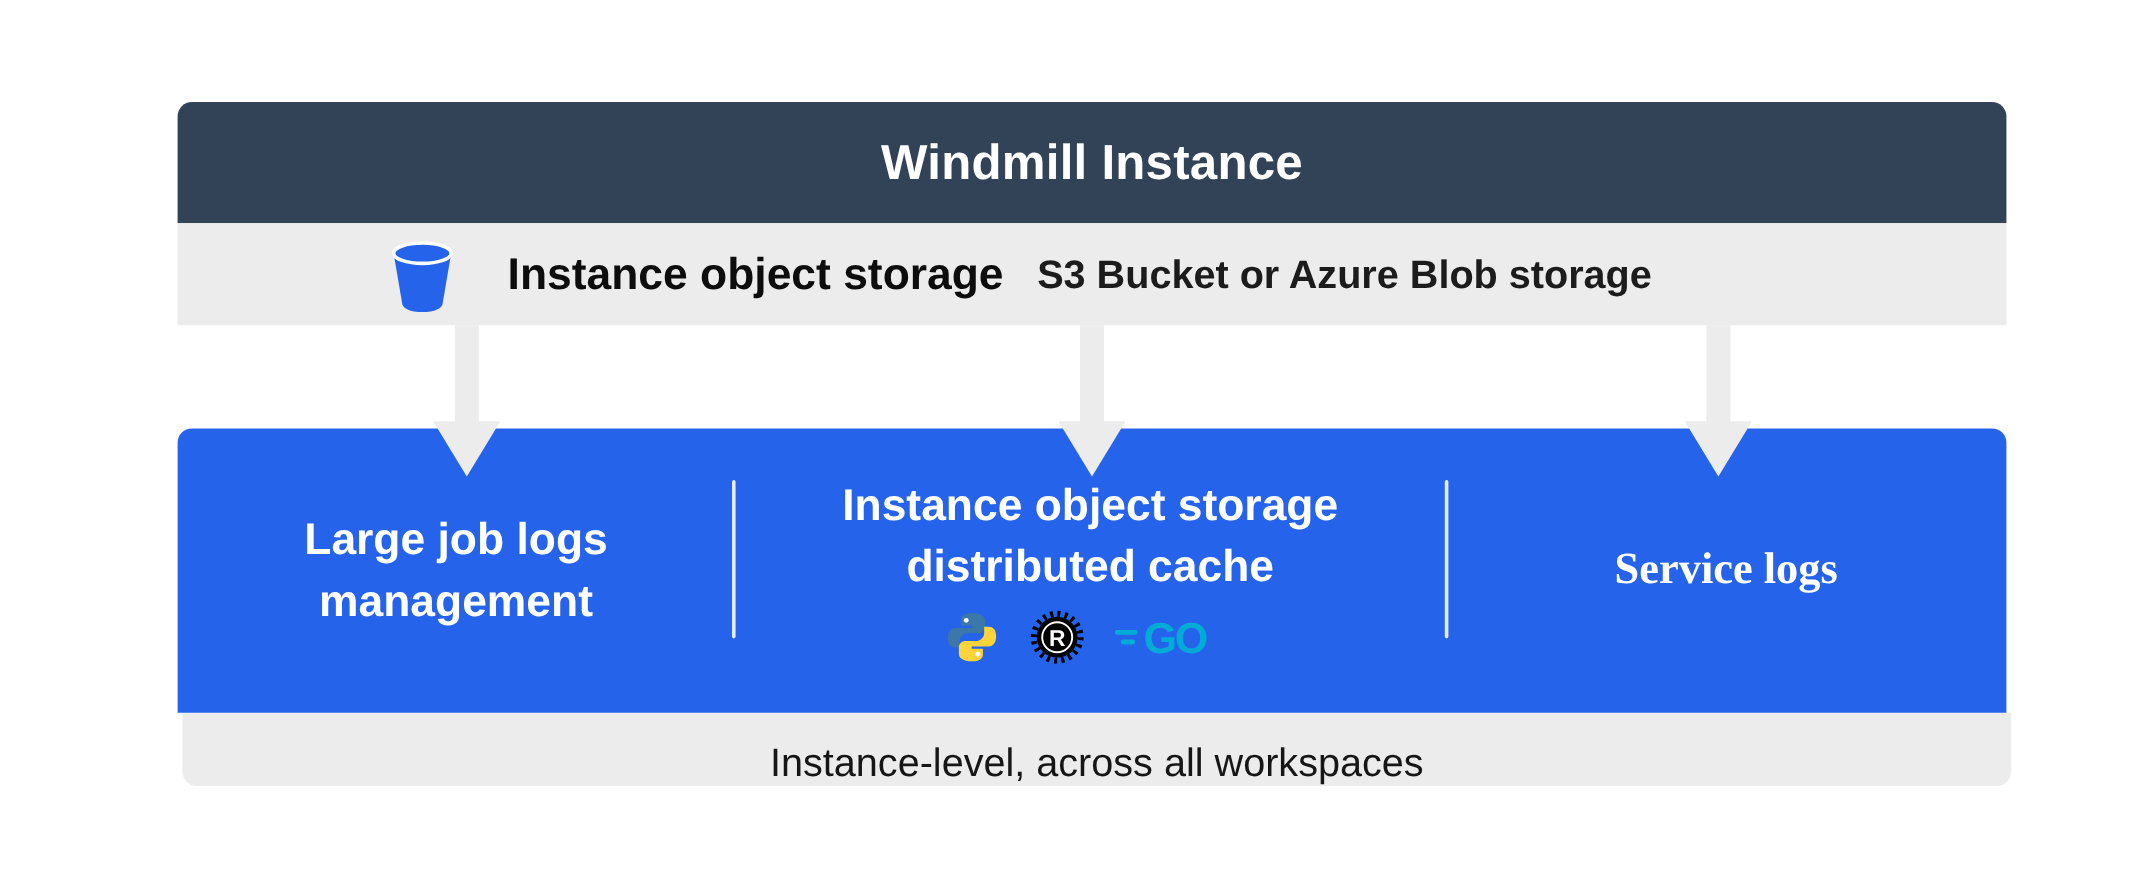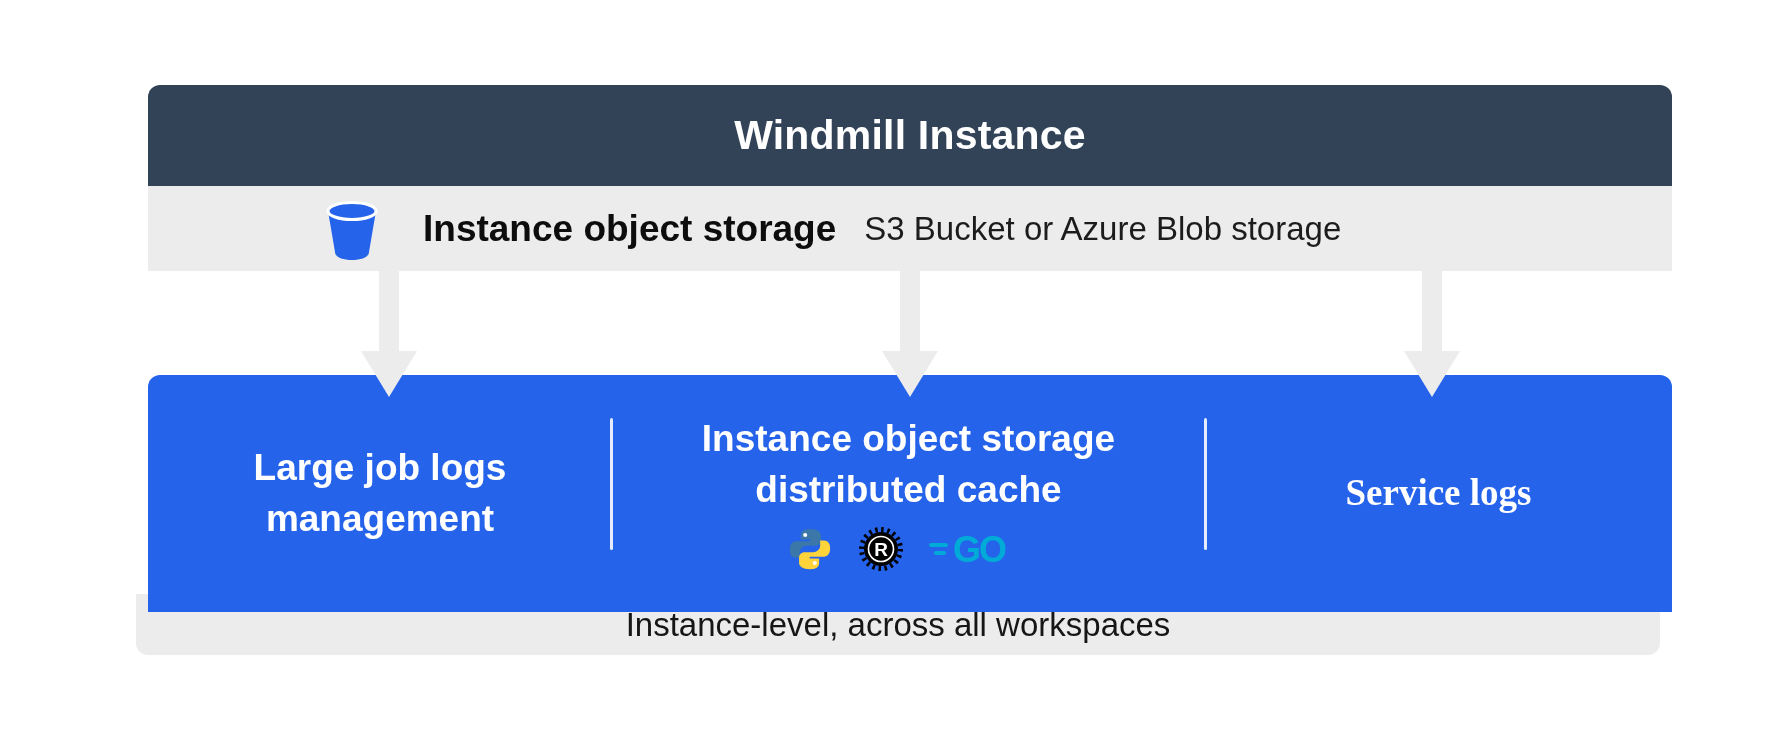--- a/index.html
+++ b/index.html
@@ -25,57 +25,57 @@
   .header-title{font-size:41px;font-weight:700;color:var(--text-light);letter-spacing:.2px;}
 
   .storage-bar{
     position:absolute;left:128px;top:186px;width:1524px;height:85px;
     background:var(--bar-bg);
     display:flex;align-items:center;
     padding-left:172px;
   }
   .bucket{width:64px;height:64px;flex:0 0 auto;}
   .bar-label{font-size:37px;font-weight:600;color:#0d0d0d;margin-left:39px;white-space:nowrap;}
-  .bar-sublabel{font-size:33px;font-weight:400;color:#1c1c1c;margin-left:28px;white-space:nowrap;}
+  .bar-sublabel{font-size:33px;font-weight:700;color:#1c1c1c;margin-left:28px;white-space:nowrap;}
 
   .connector-band{
     position:absolute;top:271px;width:20px;height:82px;background:var(--bar-bg);
   }
   .connector-arrow{
     position:absolute;top:351px;width:0;height:0;
     border-left:28px solid transparent;border-right:28px solid transparent;
     border-top:46px solid var(--bar-bg);
     z-index:3;
   }
 
   .blue-box{
-    position:absolute;left:128px;top:375px;width:1524px;height:237px;
+    position:absolute;left:128px;top:357px;width:1524px;height:237px;
     background:var(--box-bg);border-radius:12px 12px 0 0;
     display:flex;z-index:2;
   }
   .section{display:flex;flex-direction:column;align-items:center;justify-content:center;}
   .section.s1{flex:0 0 464px;}
   .section.s2{flex:0 0 593px;}
   .section.s3{flex:0 0 467px;font-family:Liberation Serif, serif;}
   .section-title{
     font-size:37px;font-weight:700;color:var(--text-light);
     text-align:center;line-height:1.36;
   }
   .divider{
     position:absolute;top:43px;width:3px;height:132px;
     background:rgba(255,255,255,0.88);border-radius:2px;
   }
   .divider.d1{left:462px;}
   .divider.d2{left:1056px;}
   .logos-row{display:flex;align-items:center;gap:24px;margin-top:10px;height:48px;}
 
   .footer-bar{
-    position:absolute;left:116px;top:594px;width:1524px;height:61px;
+    position:absolute;left:132px;top:594px;width:1524px;height:61px;
     background:var(--bar-bg);border-radius:0 0 12px 12px;
-    display:flex;align-items:center;justify-content:center;
+    display:flex;align-items:flex-end;justify-content:center;
   }
   .footer-label{font-size:33px;font-weight:400;color:#161616;}
 </style>
 </head>
 <body>
 
 <div class="canvas">
 
   <div class="header">
     <div class="header-title">Windmill Instance</div>

